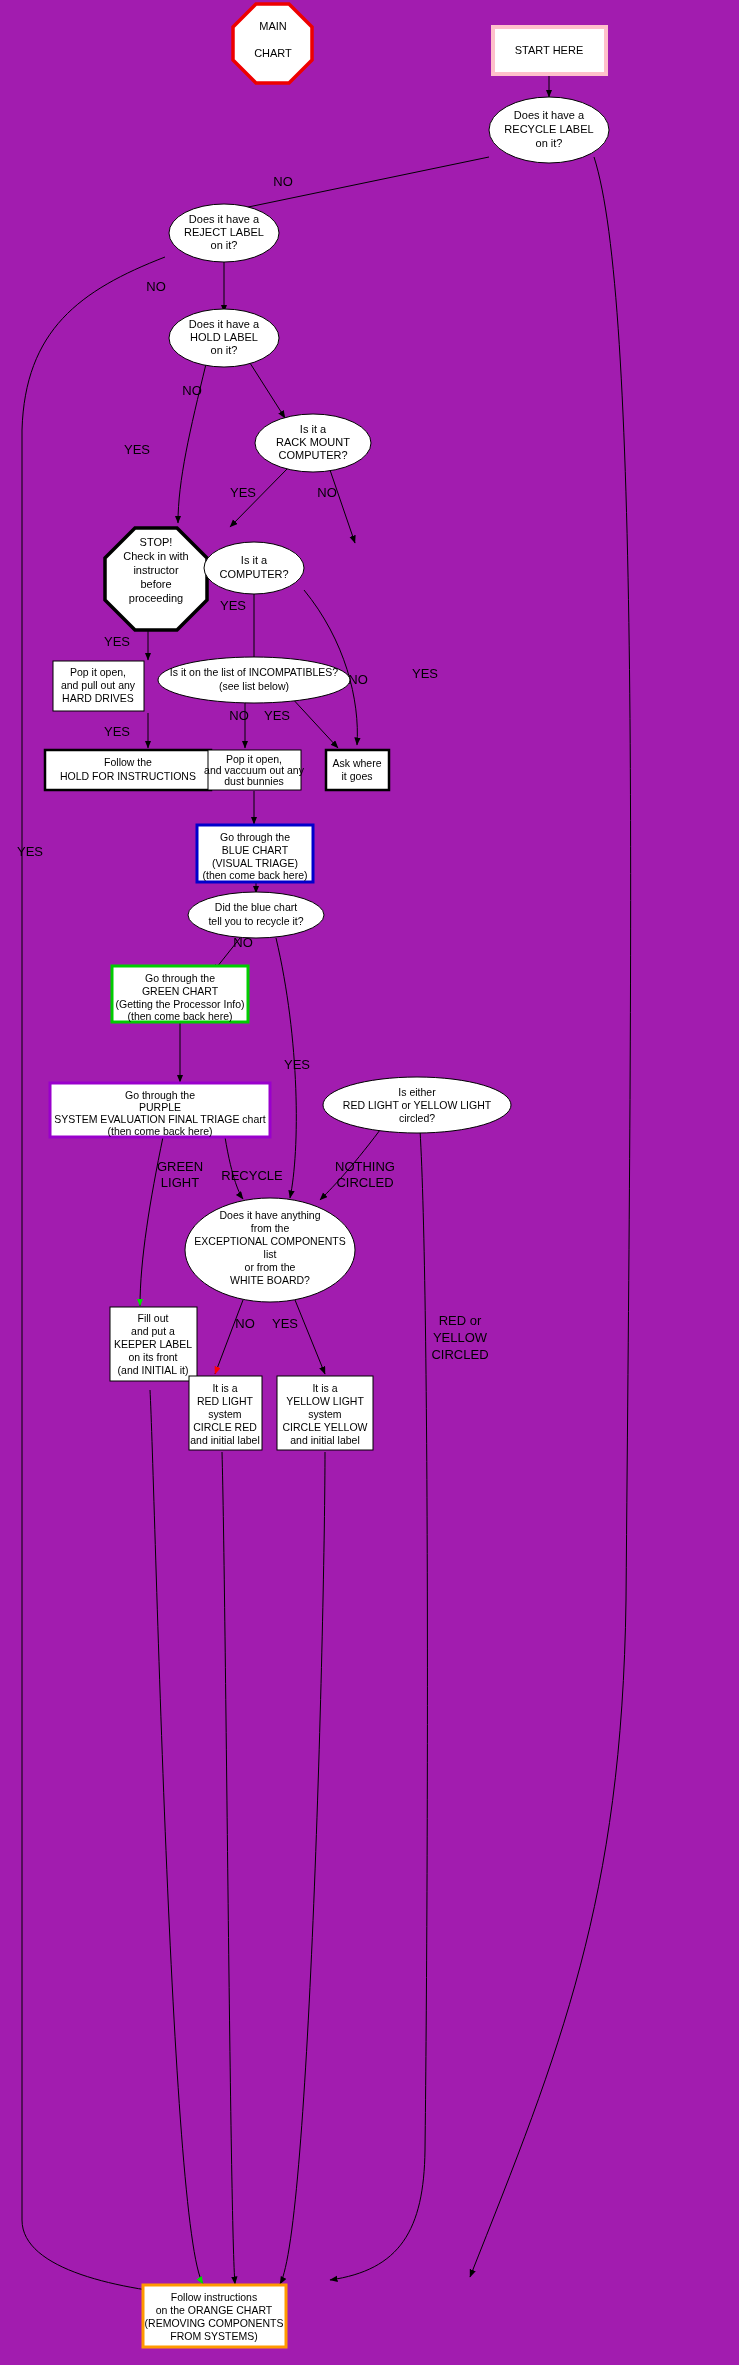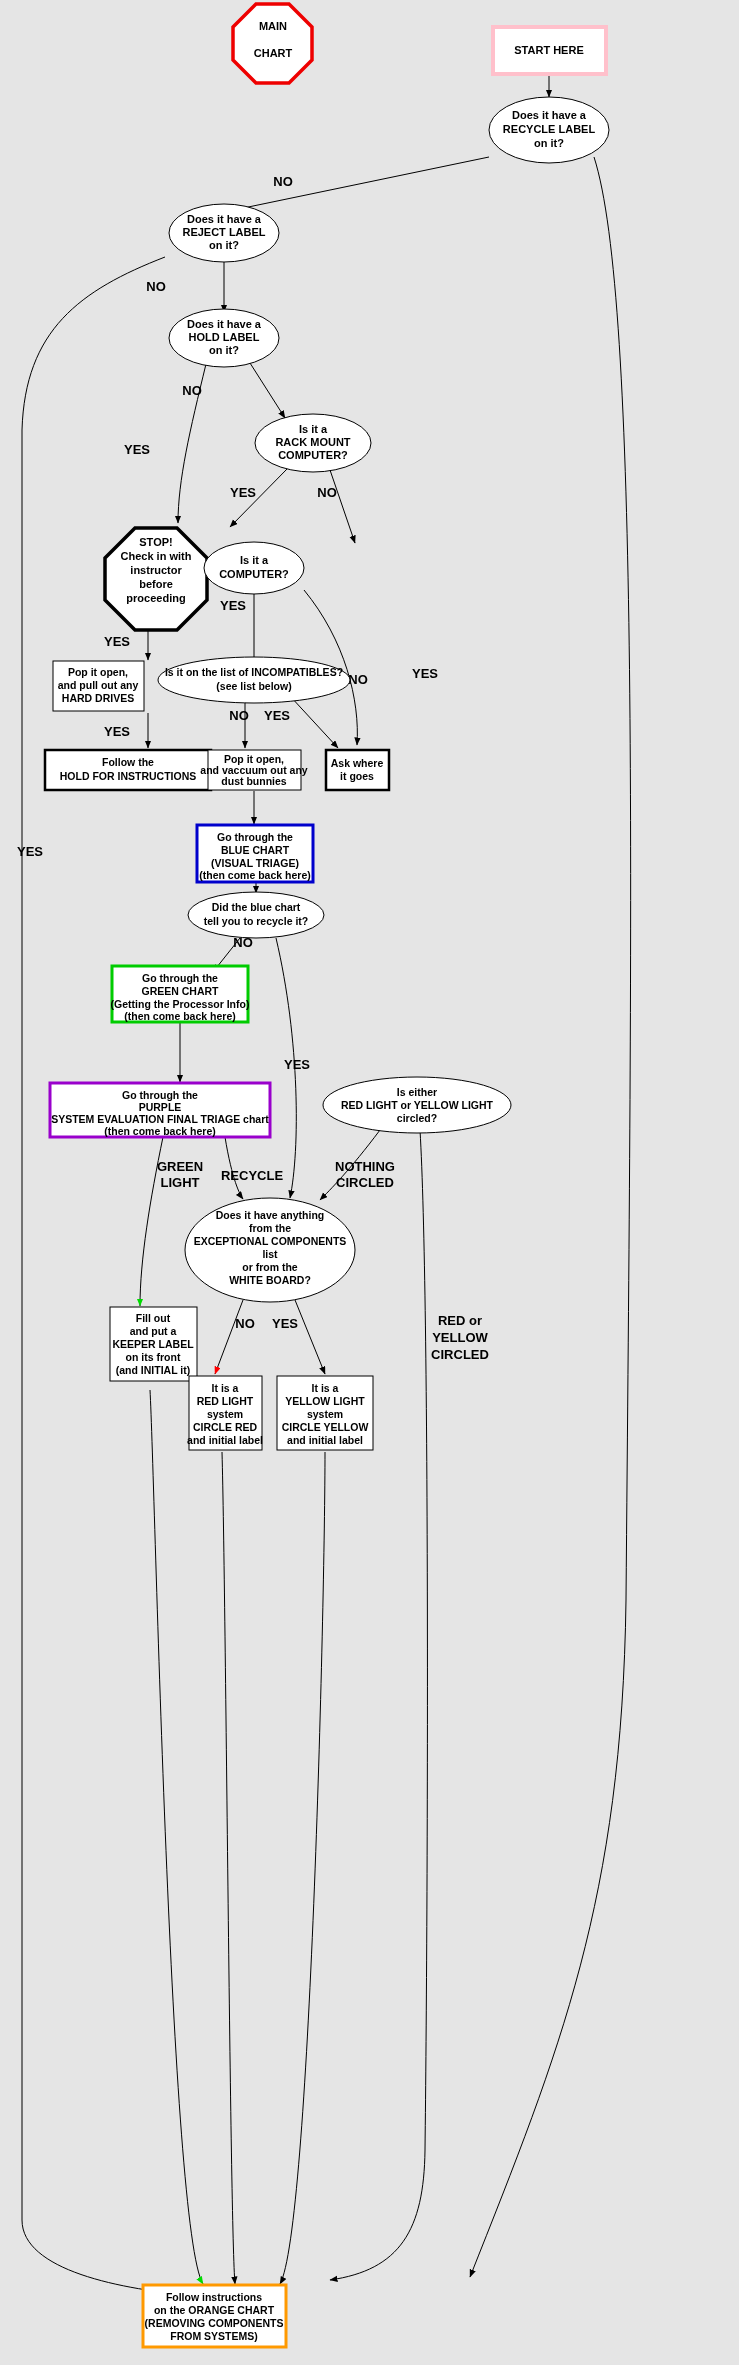--- a/index.html
+++ b/index.html
@@ -1,17 +1,17 @@
 <!DOCTYPE html>
 <html><head>
 <meta charset="utf-8">
 <style>
   html,body{margin:0;padding:0;background:#ffffff;}
   body{font-family:"Liberation Sans",sans-serif;}
-  #chart-root{position:relative;width:739px;height:2365px;background:#e5e5e5;overflow:hidden;font-weight:bold;}
+  #chart-root{position:relative;width:739px;height:2365px;background:#a21caf;overflow:hidden;}
   svg{display:block;}
   .nodetext{font-family:"Liberation Sans",sans-serif;font-size:11px;fill:#000;text-anchor:middle;dominant-baseline:middle;}
   .nodetext.small{font-size:10.5px;}
   .edgelabel{font-family:"Liberation Sans",sans-serif;font-size:13px;fill:#000;text-anchor:middle;dominant-baseline:middle;}
   .ell{fill:#fff;stroke:#000;stroke-width:1;}
   .bx{fill:#fff;stroke:#000;stroke-width:1;}
   .edge{fill:none;stroke:#000;stroke-width:1;}
 </style>
 </head>
 <body>

